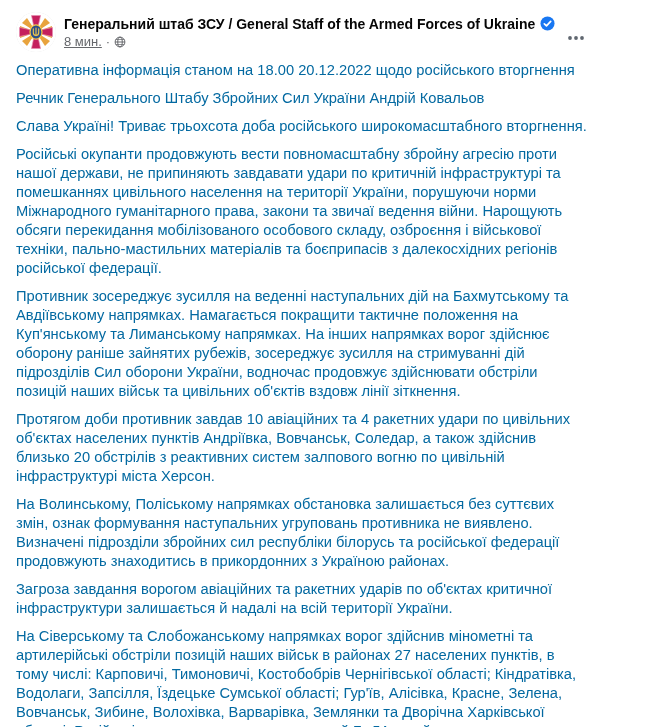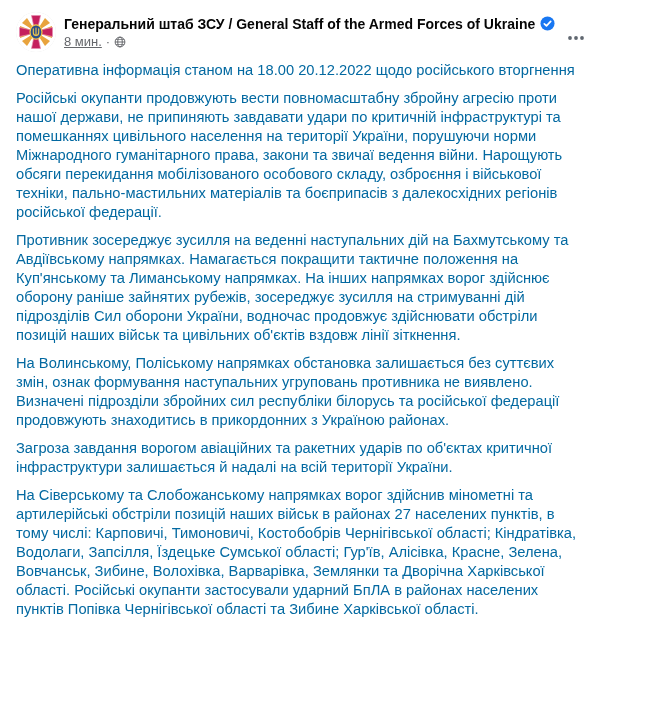--- a/index.html
+++ b/index.html
@@ -157,20 +157,23 @@
         <circle cx="4" cy="10" r="1.9" fill="#606770"></circle>
         <circle cx="10" cy="10" r="1.9" fill="#606770"></circle>
         <circle cx="16" cy="10" r="1.9" fill="#606770"></circle>
       </svg>
     </button>
 
   </div>
 
   <div class="post-body">
       <p>Оперативна інформація станом на 18.00 20.12.2022 щодо російського вторгнення</p>
+      <p>Речник Генерального Штабу Збройних Сил України Андрій Ковальов</p>
+      <p>Слава Україні! Триває трьохсота доба російського широкомасштабного вторгнення.</p>
       <p>Російські окупанти продовжують вести повномасштабну збройну агресію проти нашої держави, не припиняють завдавати удари по критичній інфраструктурі та помешканнях цивільного населення на території України, порушуючи норми Міжнародного гуманітарного права, закони та звичаї ведення війни. Нарощують обсяги перекидання мобілізованого особового складу, озброєння і військової техніки, пально-мастильних матеріалів та боєприпасів з далекосхідних регіонів російської федерації.</p>
       <p>Противник зосереджує зусилля на веденні наступальних дій на Бахмутському та Авдіївському напрямках. Намагається покращити тактичне положення на Куп'янському та Лиманському напрямках. На інших напрямках ворог здійснює оборону раніше зайнятих рубежів, зосереджує зусилля на стримуванні дій підрозділів Сил оборони України, водночас продовжує здійснювати обстріли позицій наших військ та цивільних об'єктів вздовж лінії зіткнення.</p>
+      <p>Протягом доби противник завдав 10 авіаційних та 4 ракетних удари по цивільних об'єктах населених пунктів Андріївка, Вовчанськ, Соледар, а також здійснив близько 20 обстрілів з реактивних систем залпового вогню по цивільній інфраструктурі міста Херсон.</p>
       <p>На Волинському, Поліському напрямках обстановка залишається без суттєвих змін, ознак формування наступальних угруповань противника не виявлено. Визначені підрозділи збройних сил республіки білорусь та російської федерації продовжують знаходитись в прикордонних з Україною районах.</p>
       <p>Загроза завдання ворогом авіаційних та ракетних ударів по об'єктах критичної інфраструктури залишається й надалі на всій території України.</p>
       <p>На Сіверському та Слобожанському напрямках ворог здійснив мінометні та артилерійські обстріли позицій наших військ в районах 27 населених пунктів, в тому числі:  Карповичі, Тимоновичі, Костобобрів Чернігівської області; Кіндратівка, Водолаги, Запсілля, Їздецьке Сумської області; Гур'їв, Алісівка, Красне, Зелена, Вовчанськ, Зибине, Волохівка, Варварівка, Землянки та Дворічна Харківської області. Російські окупанти застосували ударний БпЛА в районах населених пунктів Попівка Чернігівської області та Зибине Харківської області.</p>
     </div>
 
 </div>
 
 </body></html>

